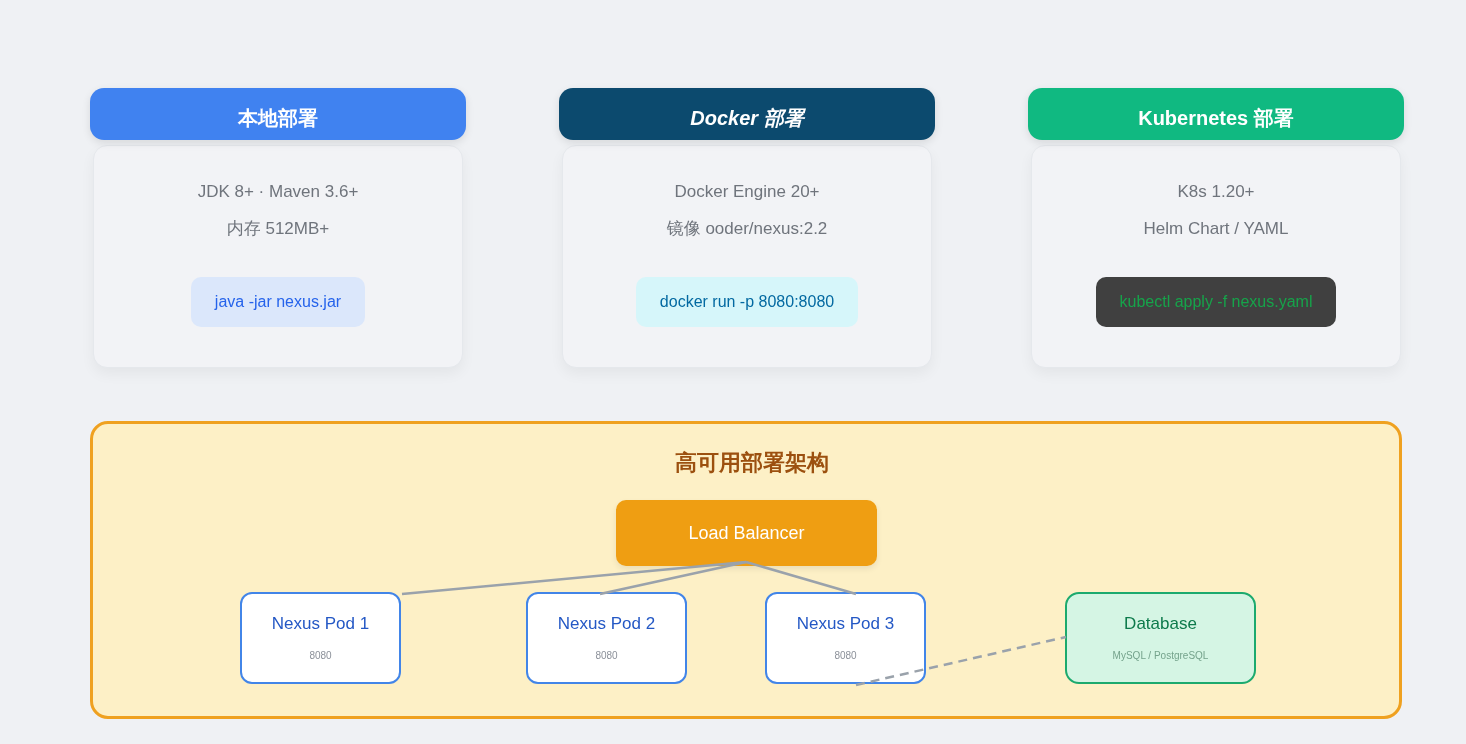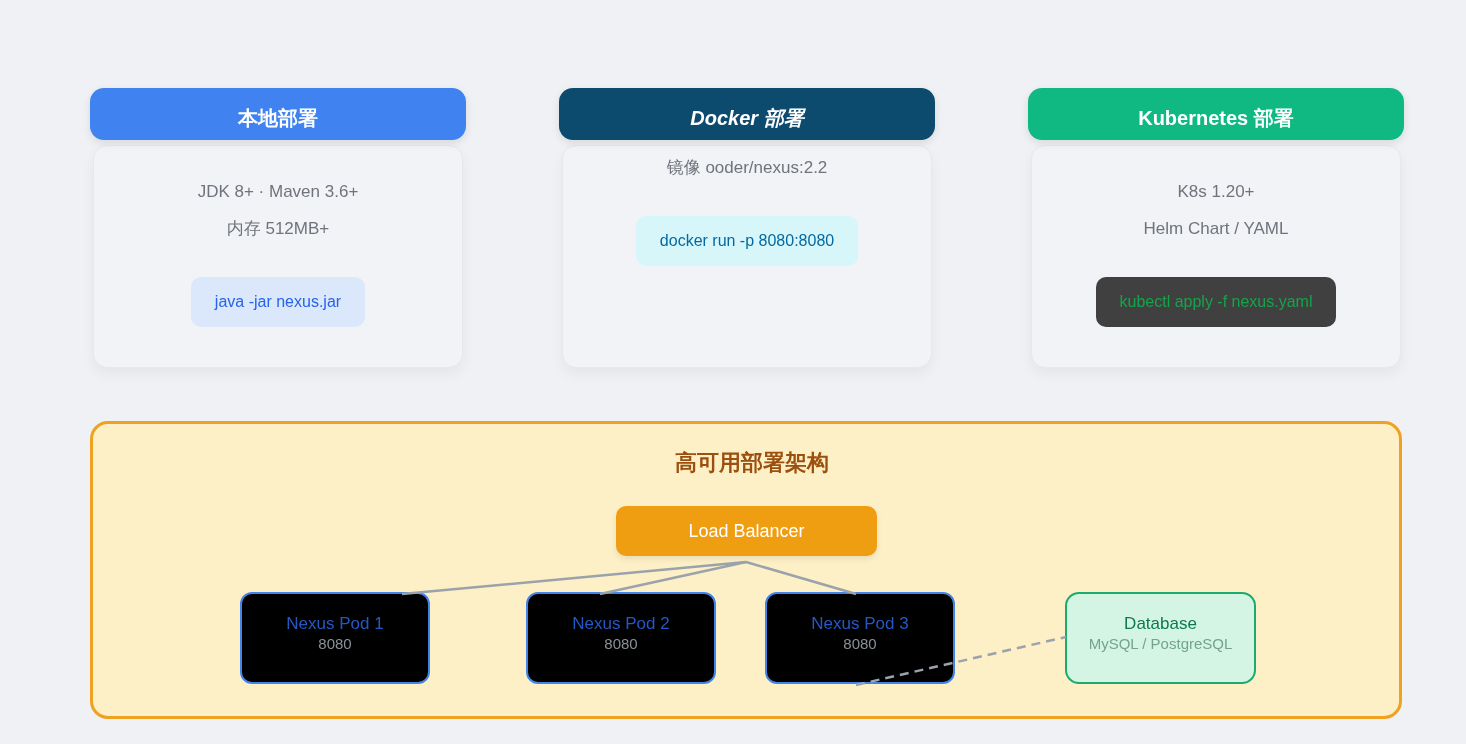--- a/index.html
+++ b/index.html
@@ -52,47 +52,47 @@
     border-radius:18px;
   }
   .arch-title{
     position:absolute;top:24px;left:0;right:0;
     text-align:center;
     font-size:22px;font-weight:bold;
     z-index:1;
     margin-left:12px;
   }
   .lb-box{
-    position:absolute;left:523px;top:82px;width:261px;height:50px;
+    position:absolute;left:523px;top:76px;width:261px;height:66px;
     border-radius:10px;
     color:#ffffff;font-size:18px;
     display:flex;align-items:center;justify-content:center;
     z-index:2;
     box-shadow:0 3px 6px rgba(0,0,0,0.08);
   }
   .node-box{
     position:absolute;top:168px;height:92px;
     box-sizing:border-box;
     border-radius:12px;
     text-align:center;
     z-index:2;
   }
   .pod-box{
-    background:#000000;
+    background:#ffffff;
     border:2px solid #4285e8;
-    width:190px;
+    width:161px;
   }
   .db-box{
     background:#d5f5e4;
     border:2px solid #1caa6e;
     border-radius:14px;
     width:191px;
   }
   .node-title{font-size:17px;margin-top:19px;line-height:22px;}
-  .node-sub{font-size:15px;line-height:18px;}
+  .node-sub{font-size:10px;margin-top:12px;line-height:18px;}
   .arch-lines{
     position:absolute;left:0;top:0;width:1306px;height:292px;
     z-index:3;pointer-events:none;
   }
   .arch-lines line{fill:none;}
 </style>
 </head>
 <body>
 
 <div class="card" style="left:90px;">
@@ -100,20 +100,21 @@
   <div class="card-body">
     <div class="card-line first">JDK 8+ · Maven 3.6+</div>
     <div class="card-line">内存 512MB+</div>
     <div class="card-cmd" style="background: rgb(219, 231, 251); color: rgb(37, 99, 235);">java -jar nexus.jar</div>
   </div>
 </div>
 
 <div class="card" style="left:559px;">
   <div class="card-header" style="background: #0c4a6e; font-style: italic;">Docker 部署</div>
   <div class="card-body">
+    <div class="card-line first">Docker Engine 20+</div>
     <div class="card-line">镜像 ooder/nexus:2.2</div>
     <div class="card-cmd" style="background: rgb(214, 246, 250); color: #0369a1;">docker run -p 8080:8080</div>
   </div>
 </div>
 
 <div class="card" style="left:1028px;">
   <div class="card-header" style="background: rgb(16, 185, 129);">Kubernetes 部署</div>
   <div class="card-body">
     <div class="card-line first">K8s 1.20+</div>
     <div class="card-line">Helm Chart / YAML</div>

